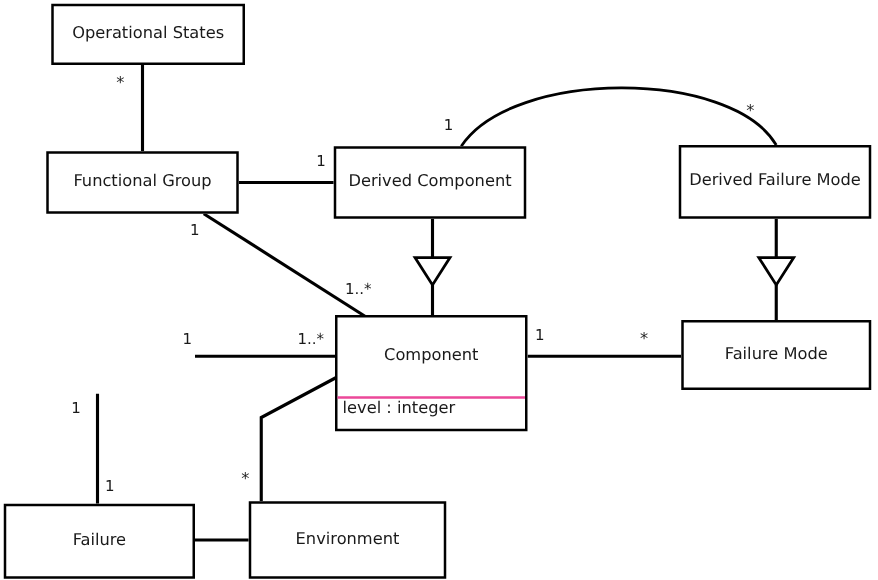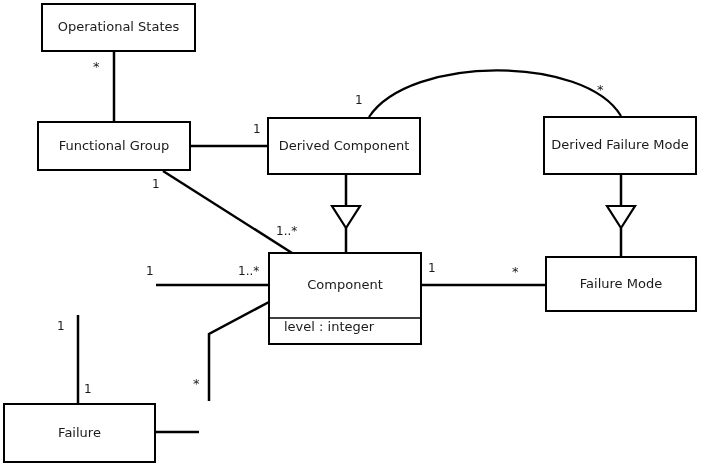--- a/index.html
+++ b/index.html
@@ -38,26 +38,26 @@
     box-sizing: border-box;
     font-size: 13px;
     color: #1a1a1a;
     text-align: center;
     line-height: 1.1;
   }
   .uml-class.has-attrs .class-name {
     height: 63px;
   }
   .attr-compartment {
-    border-top: 2px solid #404040;
+    border-top: 2px solid #ec4899;
     box-sizing: border-box;
     height: 17px;
     display: flex;
     align-items: center;
-    padding-left: 14px;
+    padding-left: 4px;
   }
   .attr-row {
     font-size: 13px;
     color: #1a1a1a;
     white-space: nowrap;
   }
   .mult-label {
     position: absolute;
     font-size: 12px;
     color: #1a1a1a;
@@ -126,20 +126,23 @@
   </div>
 
   <div class="uml-class" style="left:545px; top:256px; width:152px; height:56px;">
     <div class="class-name">Failure Mode</div>
   </div>
 
   <div class="uml-class" style="left:3px; top:403px; width:153px; height:60px;">
     <div class="class-name">Failure</div>
   </div>
 
+  <div class="uml-class" style="left:199px; top:401px; width:158px; height:62px;">
+    <div class="class-name">Environment</div>
+  </div>
 
   <span class="mult-label star" style="left:93px; top:60px;">*</span>
 
   <span class="mult-label" style="left:253px; top:123px;">1</span>
 
   <span class="mult-label" style="left:355px; top:94px;">1</span>
 
   <span class="mult-label star" style="left:597px; top:83px;">*</span>
 
   <span class="mult-label" style="left:152px; top:178px;">1</span>

